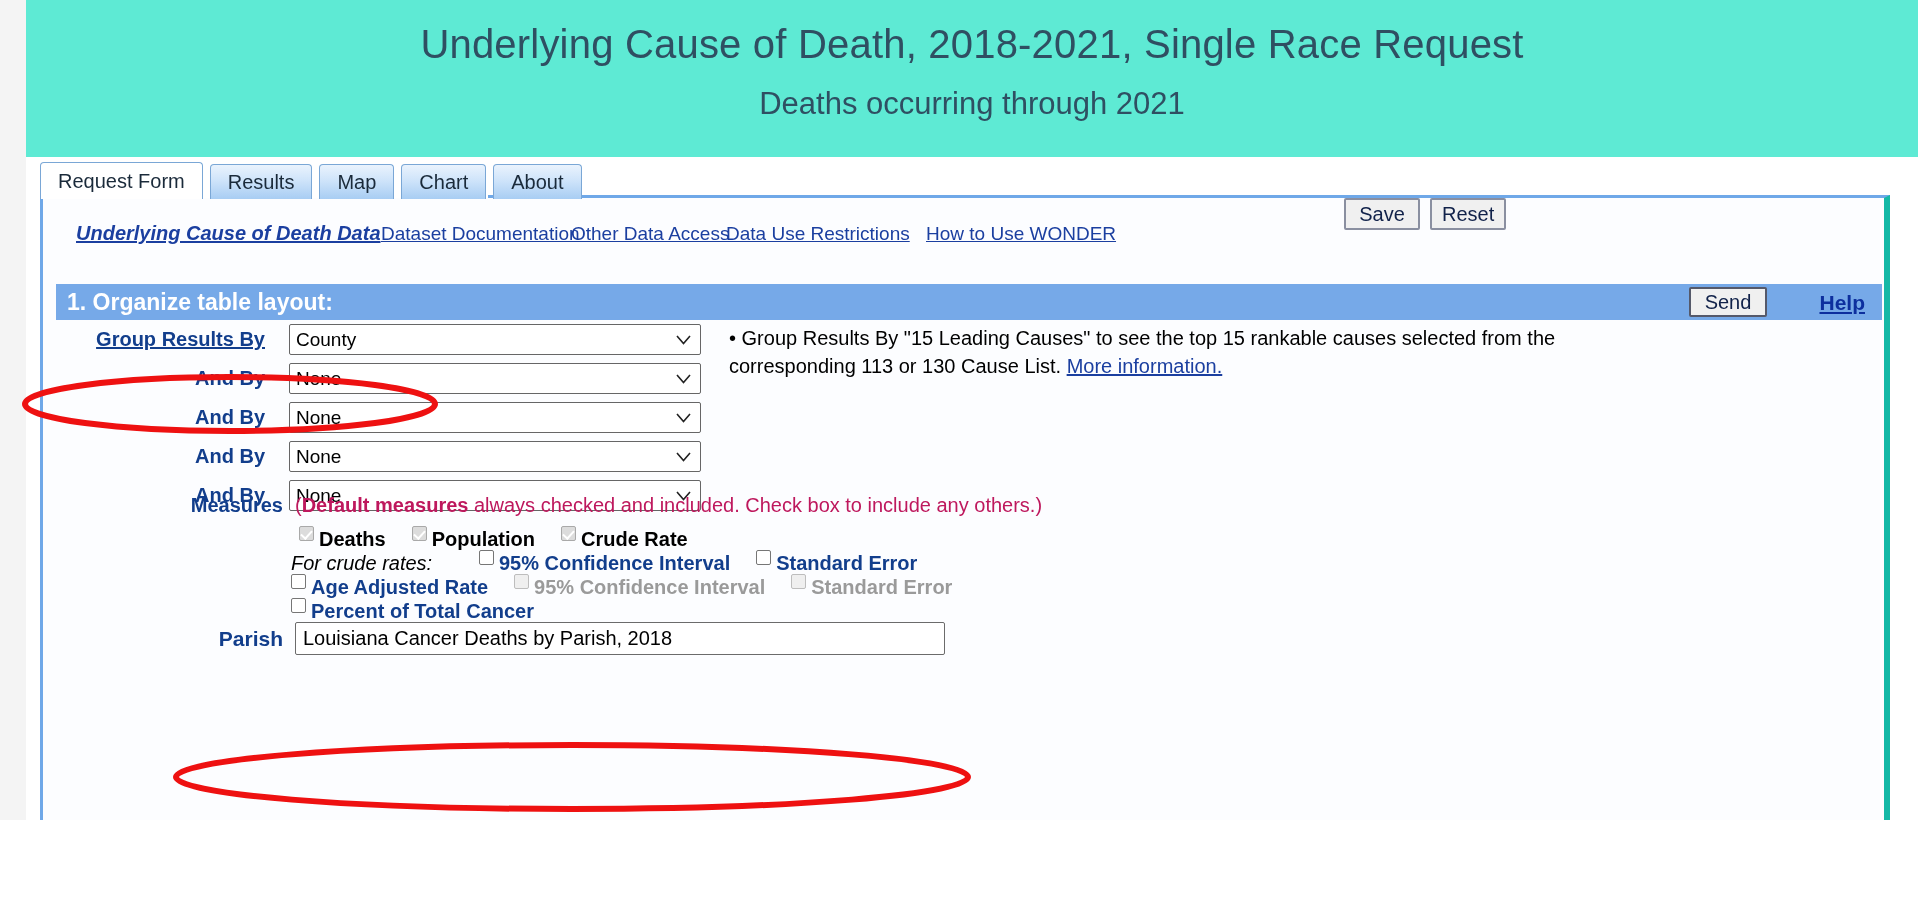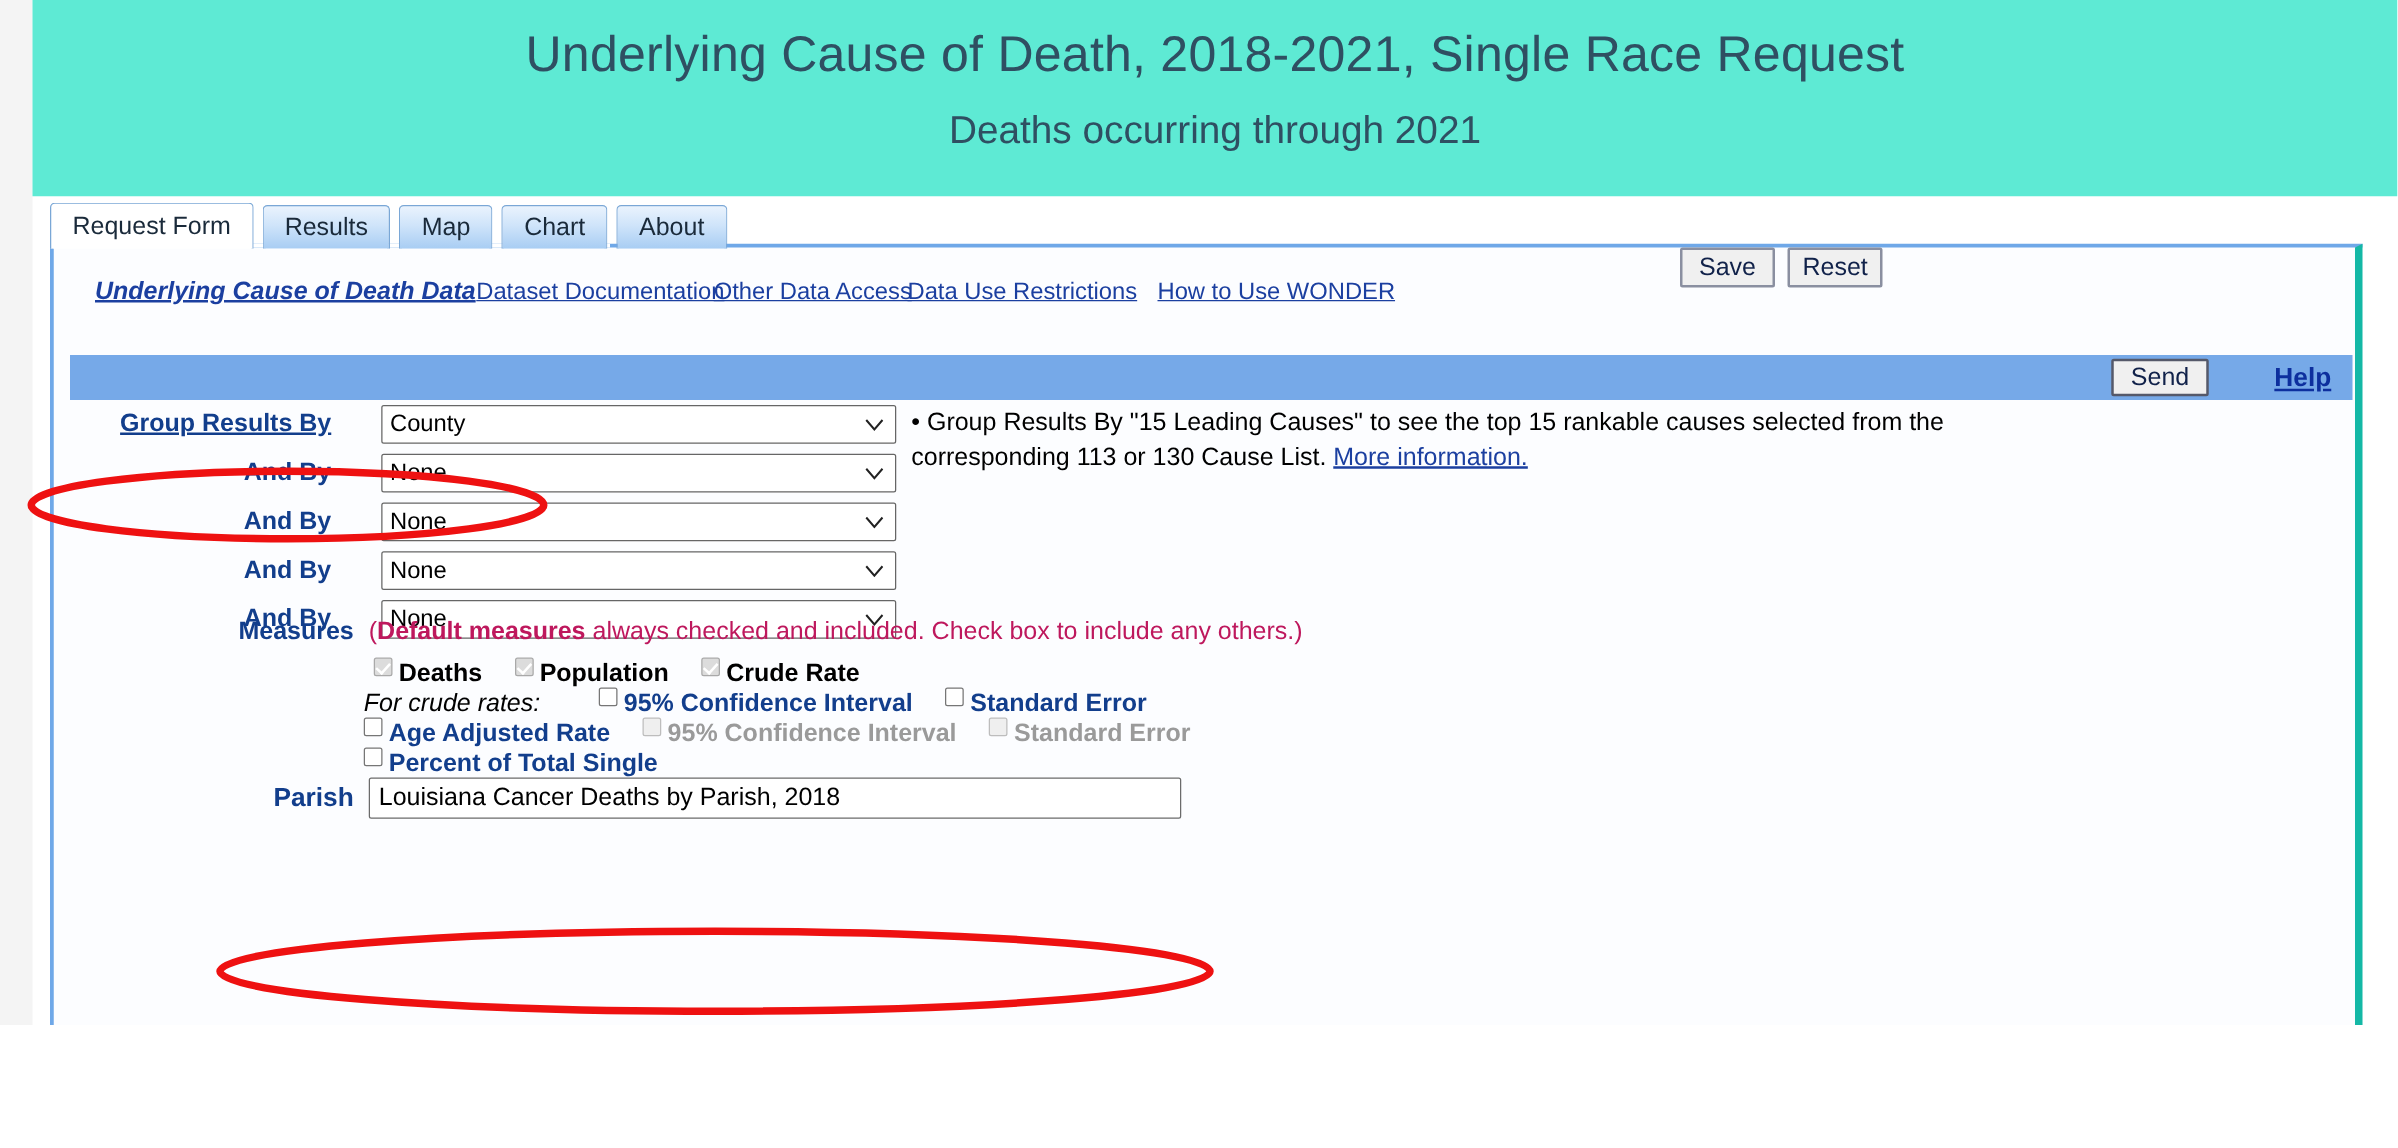--- a/index.html
+++ b/index.html
@@ -207,21 +207,20 @@
 
   .row-group {
     position: absolute;
     left: 0; top: 0;
     width: 640px;
   }
   .grow {
     position: relative;
     height: 32px;
     margin-bottom: 7px;
-    margin-left: 16px;
   }
   .glabel {
     position: absolute;
     right: 418px;
     top: 4px;
     width: 260px;
     text-align: right;
     font-size: 20px;
     font-weight: bold;
     color: #123e8c;
@@ -444,20 +443,21 @@
         <span class="navlink" id="nav-2">Other Data Access</span>
         <span class="navlink" id="nav-3">Data Use Restrictions</span>
         <span class="navlink" id="nav-4">How to Use WONDER</span>
       </div>
 
     <button class="topbtn" id="btn-save">Save</button>
     <button class="topbtn" id="btn-reset">Reset</button>
 
 
     <div id="section-bar">
+      <div id="section-title">1. Organize table layout:</div>
       <button id="btn-send">Send</button>
       <span id="link-help">Help</span>
     </div>
 
     <div id="form-body">
 
       <div class="row-group" id="group-rows">
           <div class="grow">
             <div class="glabel link">Group Results By</div>
             <div class="gselect"><span>County</span><span class="chev">
@@ -509,21 +509,21 @@
       <div id="measures">
         <div id="measures-label">Measures</div>
         <div id="measures-note">
           <span>(</span><b>Default measures</b><span> always checked and included. Check box to include any others.)</span>
         </div>
         <div class="mrow" id="mrow-1"><span class="cbox checked disabled"></span><span class="mlabel dark">Deaths</span><span class="cbox checked disabled"></span><span class="mlabel dark">Population</span><span class="cbox checked disabled"></span><span class="mlabel dark">Crude Rate</span></div>
         <div class="mrow" id="mrow-2">
           <span class="mlead">For crude rates:</span><span id="mrow-2-items"><span class="cbox"></span><span class="mlabel blue">95% Confidence Interval</span><span class="cbox"></span><span class="mlabel blue">Standard Error</span></span>
         </div>
         <div class="mrow" id="mrow-3"><span class="cbox"></span><span class="mlabel blue">Age Adjusted Rate</span><span class="cbox disabled"></span><span class="mlabel gray">95% Confidence Interval</span><span class="cbox disabled"></span><span class="mlabel gray">Standard Error</span></div>
-        <div class="mrow" id="mrow-4"><span class="cbox"></span><span class="mlabel blue">Percent of Total Single</span></div>
+        <div class="mrow" id="mrow-4"><span class="cbox"></span><span class="mlabel blue">Percent of Total Cancer</span></div>
       </div>
 
       <div id="title-row">
         <div id="title-label">Parish</div>
         <input id="title-input" type="text" value="Louisiana Cancer Deaths by Parish, 2018" style="">
       </div>
 
     </div>
   </div>
 

